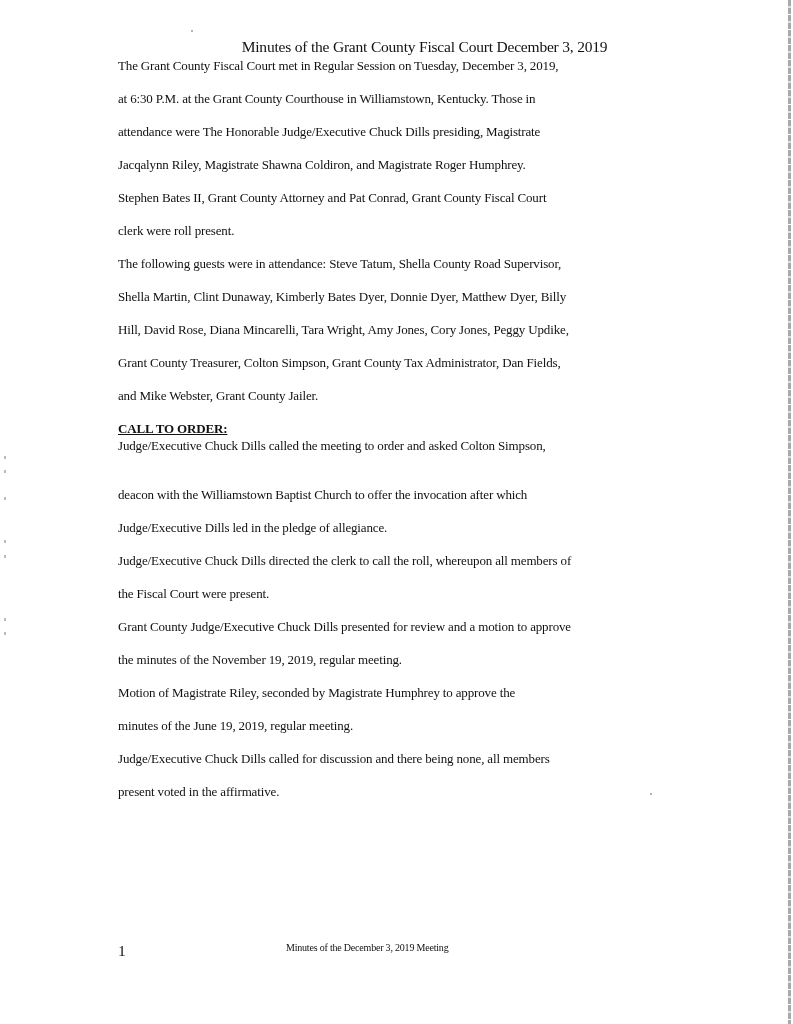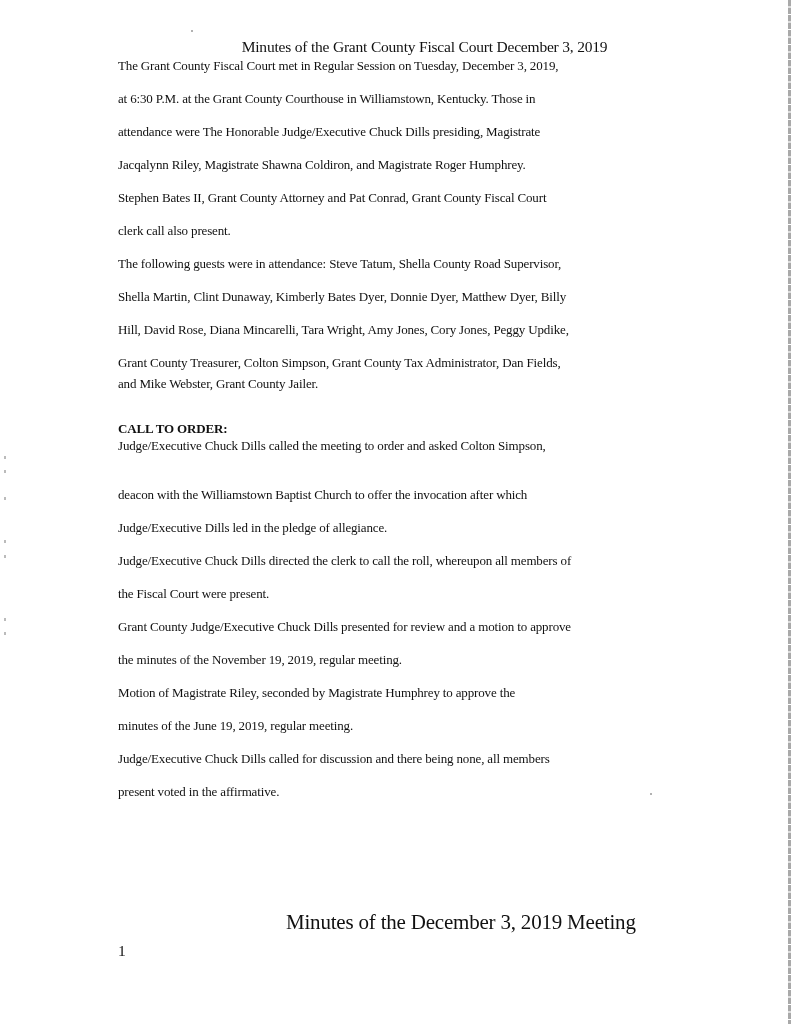--- a/index.html
+++ b/index.html
@@ -3,46 +3,46 @@
 <meta charset="utf-8">
 <style>
   html, body { margin: 0; padding: 0; background: #ffffff; }
   body { width: 793px; height: 1024px; position: relative; overflow: hidden;
          font-family: "Liberation Serif", "DejaVu Serif", serif; color: #111; }
   .page { position: absolute; left: 0; top: 0; width: 793px; height: 1024px; background: #fff; }
   .header { position: absolute; top: 38px; left: 0; width: 793px; text-align: center;
             font-size: 15.5px; letter-spacing: -0.2px; padding-left: 28px; }
   .body { position: absolute; left: 118px; top: 58px; width: 580px; }
   .line { position: absolute; left: 0; white-space: nowrap; font-size: 13px; letter-spacing: -0.15px; }
-  .heading { font-weight: bold; }
+  .heading { font-weight: bold; text-decoration: underline; }
   .footer-num { position: absolute; left: 118px; top: 942px; font-size: 15.5px; }
-  .footer-title { position: absolute; left: 286px; top: 910px; font-size: 21px; letter-spacing: -0.2px; }
+  .footer-title { position: absolute; left: 286px; top: 942px; font-size: 10px; letter-spacing: -0.2px; }
   .right-edge { position: absolute; right: 2px; top: 0; width: 3px; height: 1024px;
                 background: repeating-linear-gradient(to bottom, #9a9a9a 0 6px, #d8d8d8 6px 8px, #9a9a9a 8px 14px, #fff 14px 15px); opacity: 0.85; }
   .left-speck { position: absolute; left: 4px; width: 2px; height: 3px; background: #bbb; }
   .dot { position: absolute; width: 2px; height: 2px; background: #999; border-radius: 1px; }
 </style>
 </head>
 <body>
 
 <div class="page">
   <div class="header">Minutes of the Grant County Fiscal Court December 3, 2019</div>
 
   <div class="body">
     <div class="line" style="top:0px">The Grant County Fiscal Court met in Regular Session on Tuesday, December 3, 2019,</div>
     <div class="line" style="top:33px">at 6:30 P.M. at the Grant County Courthouse in Williamstown, Kentucky. Those in</div>
     <div class="line" style="top:66px">attendance were The Honorable Judge/Executive Chuck Dills presiding, Magistrate</div>
     <div class="line" style="top:99px">Jacqalynn Riley, Magistrate Shawna Coldiron, and Magistrate Roger Humphrey.</div>
     <div class="line" style="top:132px">Stephen Bates II, Grant County Attorney and Pat Conrad, Grant County Fiscal Court</div>
-    <div class="line" style="top:165px">clerk call also present.</div>
+    <div class="line" style="top:165px">clerk were roll present.</div>
     <div class="line" style="top:198px">The following guests were in attendance: Steve Tatum, Shella County Road Supervisor,</div>
     <div class="line" style="top:231px">Shella Martin, Clint Dunaway, Kimberly Bates Dyer, Donnie Dyer, Matthew Dyer, Billy</div>
     <div class="line" style="top:264px">Hill, David Rose, Diana Mincarelli, Tara Wright, Amy Jones, Cory Jones, Peggy Updike,</div>
     <div class="line" style="top:297px">Grant County Treasurer, Colton Simpson, Grant County Tax Administrator, Dan Fields,</div>
-    <div class="line" style="top:318px">and Mike Webster, Grant County Jailer.</div>
+    <div class="line" style="top:330px">and Mike Webster, Grant County Jailer.</div>
 
     <div class="line heading" style="top:363px">CALL TO ORDER:</div>
 
     <div class="line" style="top:380px">Judge/Executive Chuck Dills called the meeting to order and asked Colton Simpson,</div>
     <div class="line" style="top:429px">deacon with the Williamstown Baptist Church to offer the invocation after which</div>
     <div class="line" style="top:462px">Judge/Executive Dills led in the pledge of allegiance.</div>
     <div class="line" style="top:495px">Judge/Executive Chuck Dills directed the clerk to call the roll, whereupon all members of</div>
     <div class="line" style="top:528px">the Fiscal Court were present.</div>
     <div class="line" style="top:561px">Grant County Judge/Executive Chuck Dills presented for review and a motion to approve</div>
     <div class="line" style="top:594px">the minutes of the November 19, 2019, regular meeting.</div>

